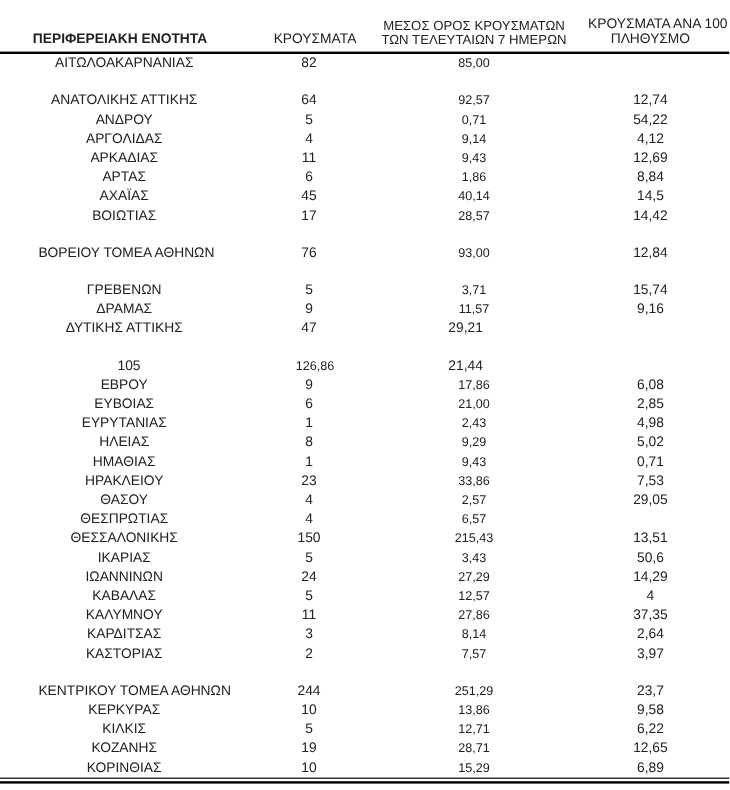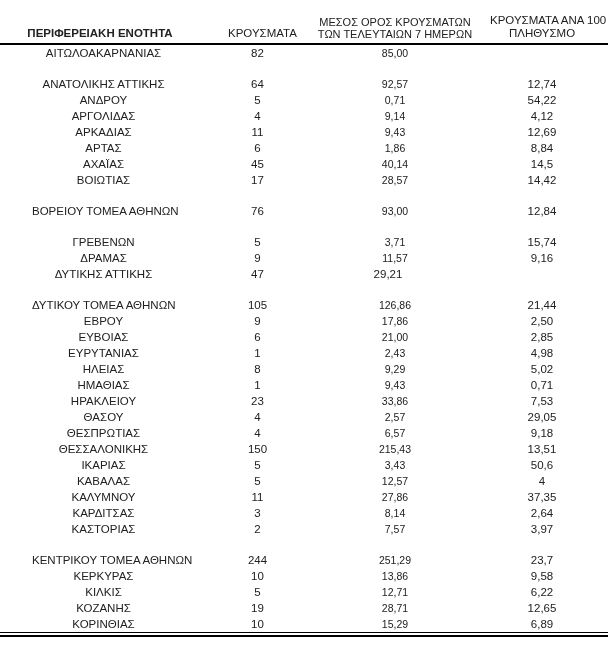--- a/index.html
+++ b/index.html
@@ -165,31 +165,30 @@
 
   <div class="tr">
     <div class="td c1">ΔΥΤΙΚΗΣ ΑΤΤΙΚΗΣ</div>
     <div class="td c2">47</div>
     <div class="td c4">29,21</div>
   </div>
 
   <div class="tr spacer"></div>
 
   <div class="tr">
-    <div class="td c1">ΔΥΤΙΚΟΥ ΤΟΜΕΑ ΑΘΗΝΩΝ</div>
     <div class="td c2">105</div>
     <div class="td c3">126,86</div>
     <div class="td c4">21,44</div>
   </div>
 
   <div class="tr">
     <div class="td c1">ΕΒΡΟΥ</div>
     <div class="td c2">9</div>
     <div class="td c3">17,86</div>
-    <div class="td c4">2,50</div>
+    <div class="td c4">6,08</div>
   </div>
 
   <div class="tr">
     <div class="td c1">ΕΥΒΟΙΑΣ</div>
     <div class="td c2">6</div>
     <div class="td c3">21,00</div>
     <div class="td c4">2,85</div>
   </div>
 
   <div class="tr">
@@ -224,37 +223,42 @@
     <div class="td c1">ΘΑΣΟΥ</div>
     <div class="td c2">4</div>
     <div class="td c3">2,57</div>
     <div class="td c4">29,05</div>
   </div>
 
   <div class="tr">
     <div class="td c1">ΘΕΣΠΡΩΤΙΑΣ</div>
     <div class="td c2">4</div>
     <div class="td c3">6,57</div>
-    <div class="td c4">9,18</div>
   </div>
 
   <div class="tr">
     <div class="td c1">ΘΕΣΣΑΛΟΝΙΚΗΣ</div>
     <div class="td c2">150</div>
     <div class="td c3">215,43</div>
     <div class="td c4">13,51</div>
   </div>
 
   <div class="tr">
     <div class="td c1">ΙΚΑΡΙΑΣ</div>
     <div class="td c2">5</div>
     <div class="td c3">3,43</div>
     <div class="td c4">50,6</div>
   </div>
 
+  <div class="tr">
+    <div class="td c1">ΙΩΑΝΝΙΝΩΝ</div>
+    <div class="td c2">24</div>
+    <div class="td c3">27,29</div>
+    <div class="td c4">14,29</div>
+  </div>
 
   <div class="tr">
     <div class="td c1">ΚΑΒΑΛΑΣ</div>
     <div class="td c2">5</div>
     <div class="td c3">12,57</div>
     <div class="td c4">4</div>
   </div>
 
   <div class="tr">
     <div class="td c1">ΚΑΛΥΜΝΟΥ</div>

